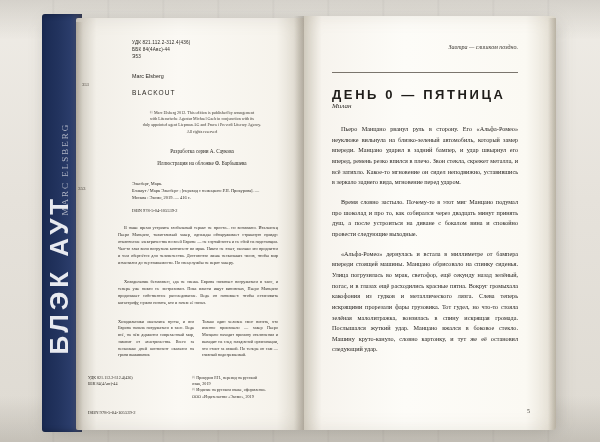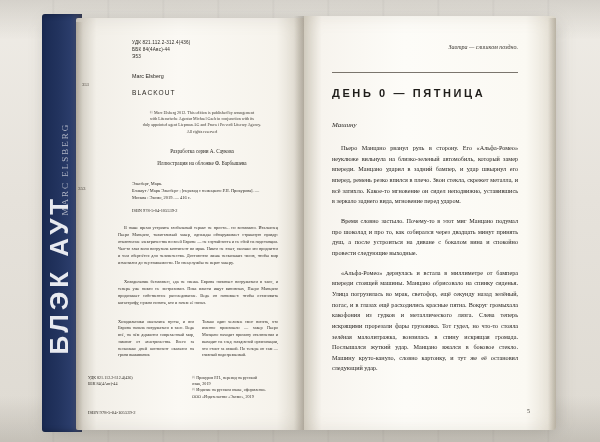--- a/index.html
+++ b/index.html
@@ -258,24 +258,23 @@
   }
   .rule {
     height: 1px;
     background: #5a544b;
     width: 100%;
     margin-bottom: 14px;
     opacity: 0.8;
   }
   .chapter {
     font-family: "Liberation Sans", sans-serif;
-    font-size: 11px;
+    font-size: 13px;
     font-weight: bold;
     letter-spacing: 2.6px;
-    margin-bottom: 22px;
     color: #1f1d1a;
   }
   .subhead {
     font-style: italic;
     font-size: 7px;
     margin-bottom: 14px;
     color: #2a2723;
   }
   .body p {
     margin: 0 0 2px 0;
@@ -391,21 +390,21 @@
 
     <div class="gutter"></div>
 
     <div class="page-right">
       <div class="fore-edge-r"></div>
 
       <div class="rp-inner">
         <div class="epigraph">Завтра — слишком поздно.</div>
         <div class="rule"></div>
         <div class="chapter">ДЕНЬ 0 — ПЯТНИЦА</div>
-        <div class="subhead">Машину</div>
+        <div class="subhead">Милан</div>
 
         <div class="body">
           <p>Пьеро Манцано рванул руль в сторону. Его «Альфа-Ромео» неуклюже вильнула на близко-зеленый автомобиль, который замер впереди. Манцано ударил в задний бампер, и удар швырнул его вперед, ремень резко впился в плечо. Звон стекла, скрежет металла, и всё затихло. Какое-то мгновение он сидел неподвижно, уставившись в зеркало заднего вида, мгновение перед ударом.</p>
           <div class="spacer"></div>
           <p>Время словно застыло. Почему-то в этот миг Манцано подумал про шоколад и про то, как собирался через двадцать минут принять душ, а после устроиться на диване с бокалом вина и спокойно провести следующие выходные.</p>
           <div class="spacer"></div>
           <p>«Альфа-Ромео» дернулась и встала в миллиметре от бампера впереди стоящей машины. Манцано обрисовало на спинку сиденья. Улица погрузилась во мрак, светофор, ещё секунду назад зелёный, погас, и в глазах ещё расходились красные пятна. Вокруг громыхала какофония из гудков и металлического лязга. Слева теперь искрящими прорезали фары грузовика. Тот гудел, но что-то стояла зелёная малолитражка, вонзилась в спину искрящая громада. Послышался жуткий удар. Манцано вжался в боковое стекло. Машину круто-кануло, словно картонку, и тут же её остановил следующий удар.</p>
         </div>
       </div>
 

